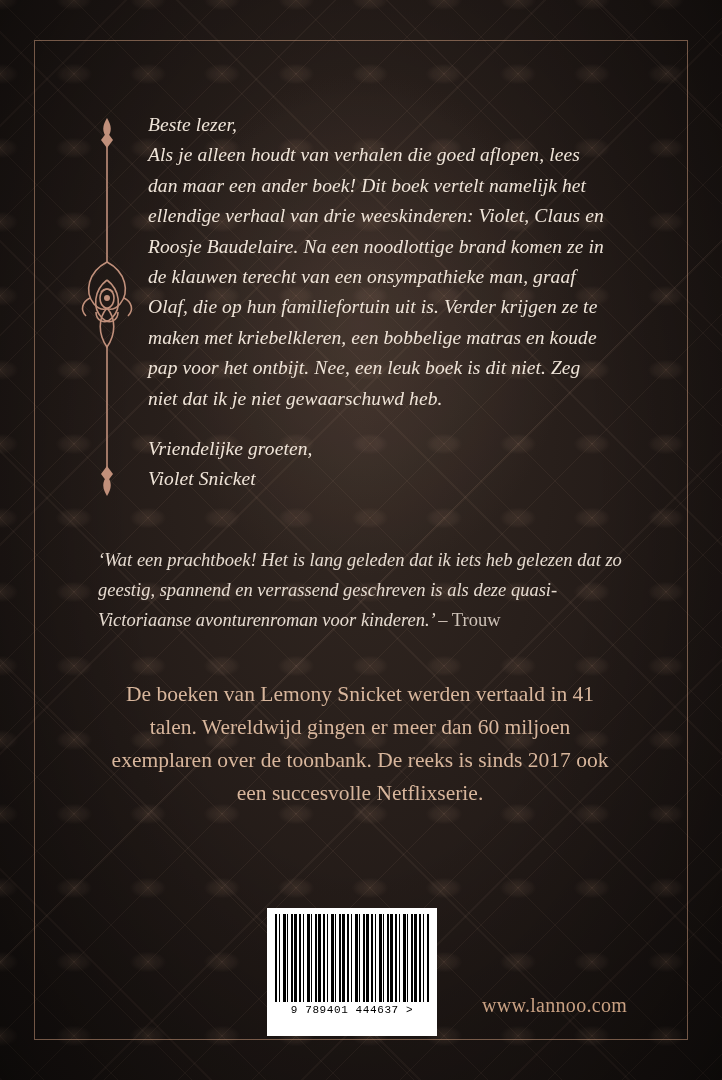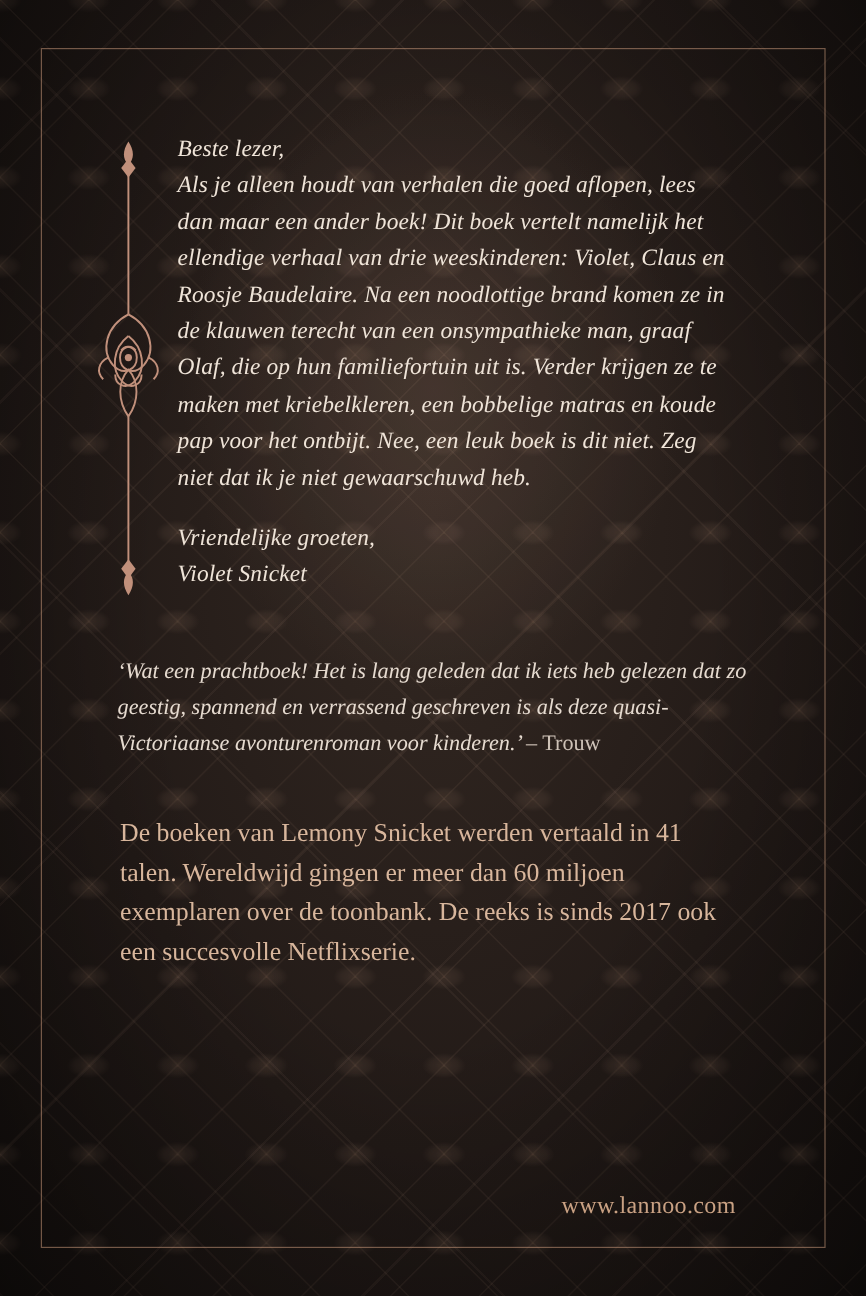--- a/index.html
+++ b/index.html
@@ -137,20 +137,21 @@
   }
 
   .promo {
     position: absolute;
     left: 100px;
     top: 678px;
     width: 520px;
     color: #d8b69c;
     font-size: 21.5px;
     line-height: 33px;
+    text-align: center;
   }
 
   
   .barcode-box {
     position: absolute;
     left: 267px;
     top: 908px;
     width: 170px;
     height: 128px;
     background: #ffffff;
@@ -174,21 +175,21 @@
     font-family: "Liberation Mono", monospace;
     font-size: 11px;
     color: #000;
     text-align: center;
     letter-spacing: 0.6px;
     white-space: nowrap;
   }
 
   .website {
     position: absolute;
-    left: 468px;
+    left: 482px;
     top: 994px;
     color: #c9a183;
     font-size: 20px;
     letter-spacing: 0.3px;
   }
 </style>
 </head>
 <body>
 
 <div id="book-back-cover">
@@ -228,16 +229,23 @@
     <p>Violet Snicket</p>
   </div>
 
   <div class="blurb">
     <span>‘Wat een prachtboek! Het is lang geleden dat ik iets heb gelezen dat zo geestig, spannend en verrassend geschreven is als deze quasi-Victoriaanse avonturenroman voor kinderen.’</span>
     <span class="source">– Trouw</span>
   </div>
 
   <div class="promo">De boeken van Lemony Snicket werden vertaald in 41 talen. Wereldwijd gingen er meer dan 60 miljoen exemplaren over de toonbank. De reeks is sinds 2017 ook een succesvolle Netflixserie.</div>
 
+  <div class="barcode-box">
+    <div class="bars"></div>
+    <div class="barcode-digits">
+      <span>9 789401 444637</span>
+      <span>&gt;</span>
+    </div>
+  </div>
 
   <div class="website">www.lannoo.com</div>
 
 </div>
 
 </body></html>

